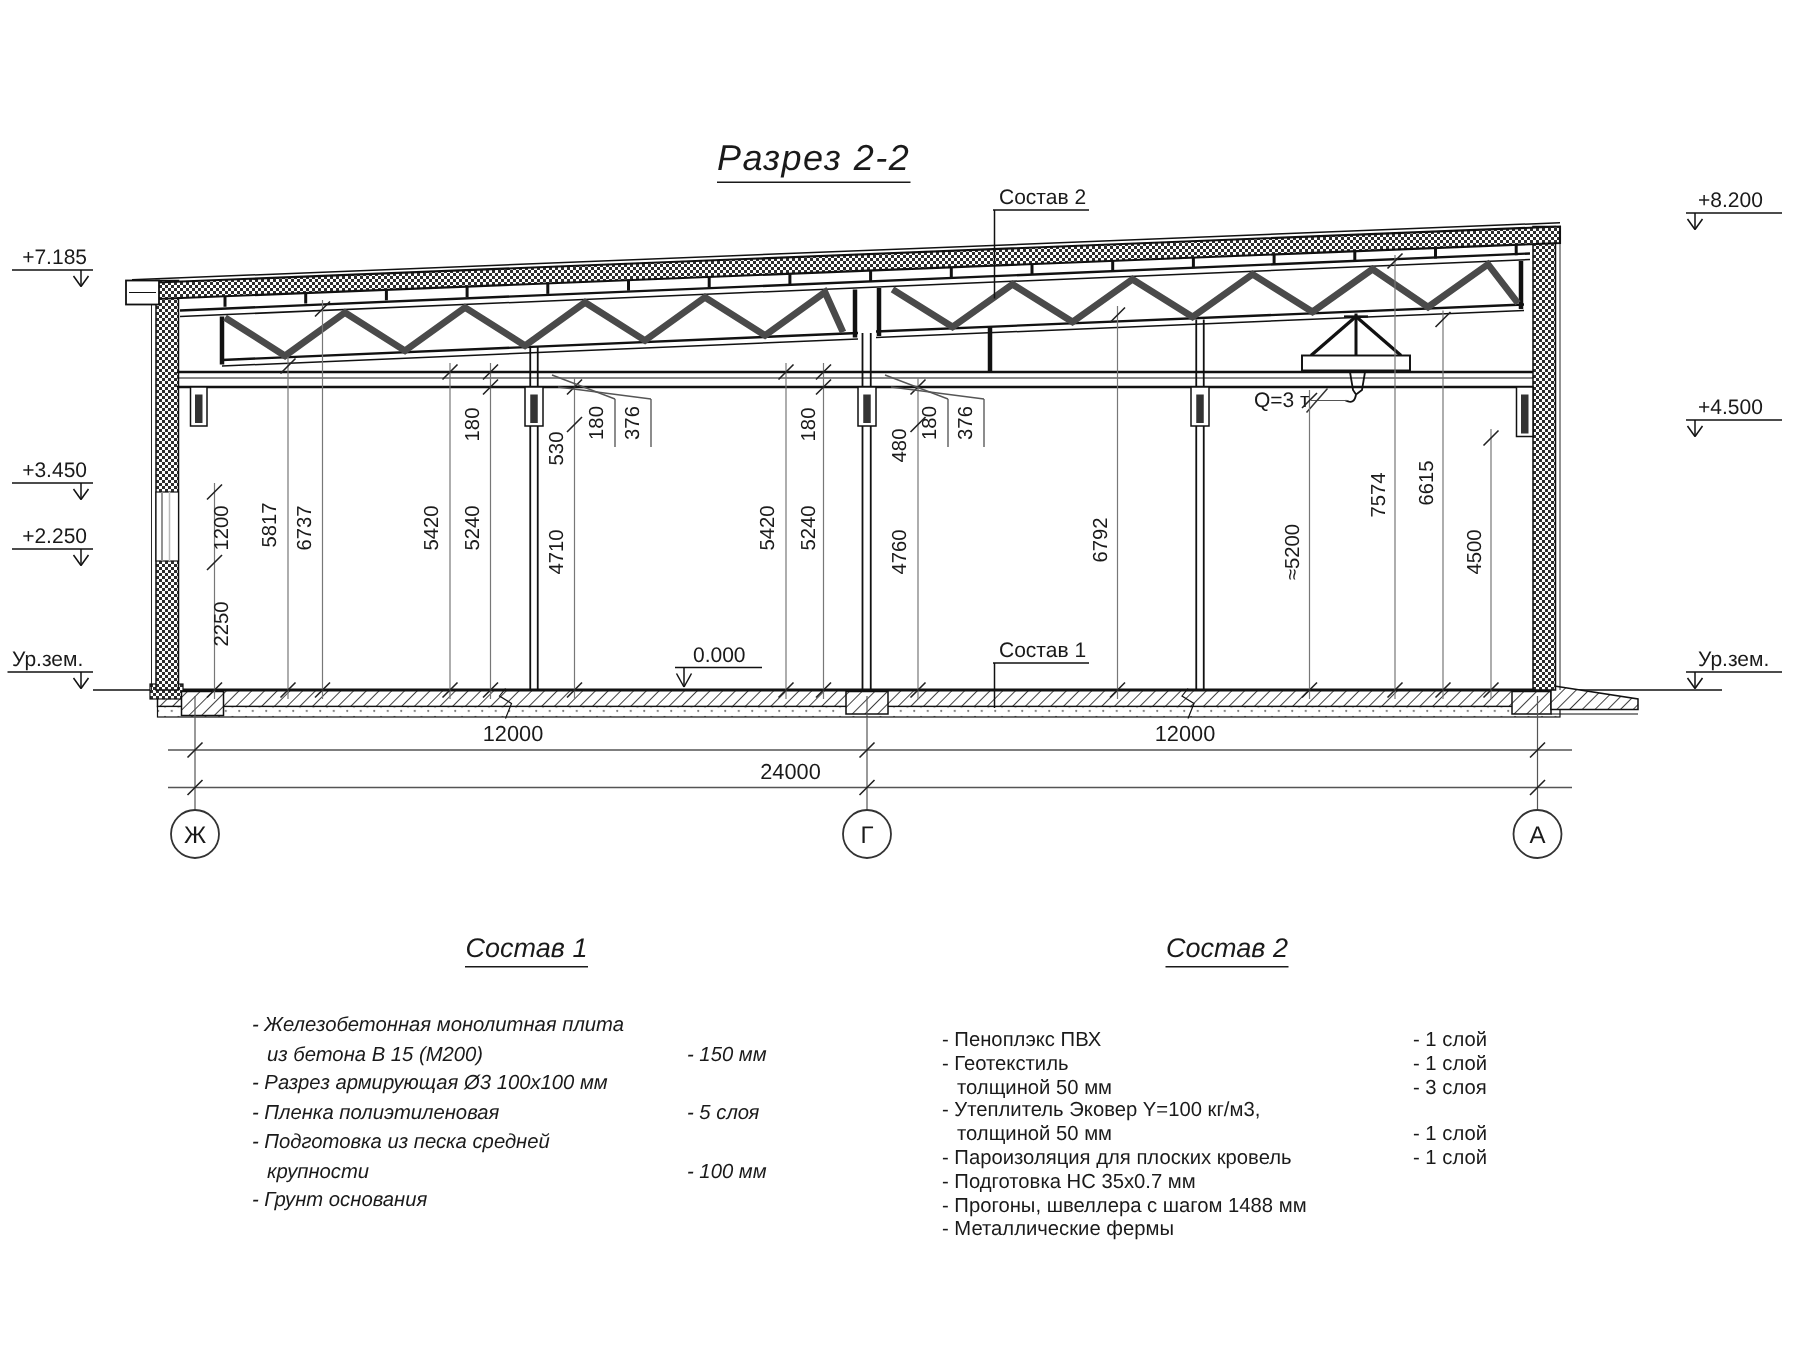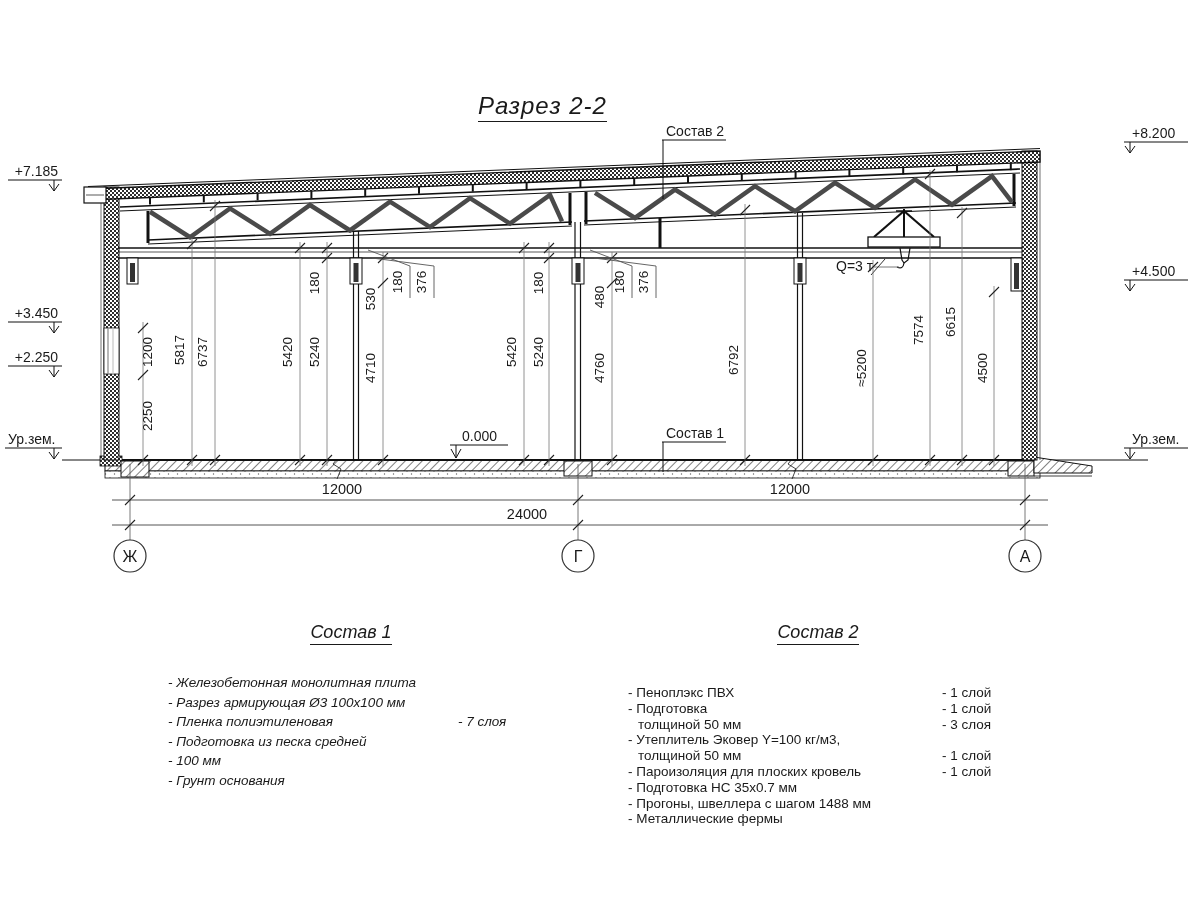--- a/index.html
+++ b/index.html
@@ -338,48 +338,53 @@
     </g>
   </svg>
 
   <div id="sostav1" class="list-block">
     <div class="list-title"><span>Состав 1</span></div>
     <div class="lrow">
         <div class="nm">- Железобетонная  монолитная плита</div>
         <div class="vl"></div>
       </div>
     <div class="lrow">
+        <div class="nm ind">из бетона В 15 (М200)</div>
+        <div class="vl">- 150 мм</div>
+      </div>
+    <div class="lrow">
         <div class="nm">- Разрез армирующая Ø3 100х100 мм</div>
         <div class="vl"></div>
       </div>
     <div class="lrow">
         <div class="nm">- Пленка полиэтиленовая</div>
-        <div class="vl">-  7 слоя</div>
+        <div class="vl">-  5 слоя</div>
       </div>
     <div class="lrow">
         <div class="nm">- Подготовка из песка средней</div>
         <div class="vl"></div>
       </div>
     <div class="lrow">
+        <div class="nm ind">крупности</div>
         <div class="vl">- 100 мм</div>
       </div>
     <div class="lrow">
         <div class="nm">- Грунт основания</div>
         <div class="vl"></div>
       </div>
   </div>
 
   <div id="sostav2" class="list-block">
     <div class="list-title"><span>Состав 2</span></div>
     <div class="lrow">
         <div class="nm">- Пеноплэкс ПВХ</div>
         <div class="vl">- 1 слой</div>
       </div>
     <div class="lrow">
-        <div class="nm">- Подготовка</div>
+        <div class="nm">- Геотекстиль</div>
         <div class="vl">- 1 слой</div>
       </div>
     <div class="lrow">
         <div class="vl"></div>
       </div>
     <div class="lrow">
         <div class="nm ind">толщиной 50 мм</div>
         <div class="vl">- 3 слоя</div>
       </div>
     <div class="lrow">

